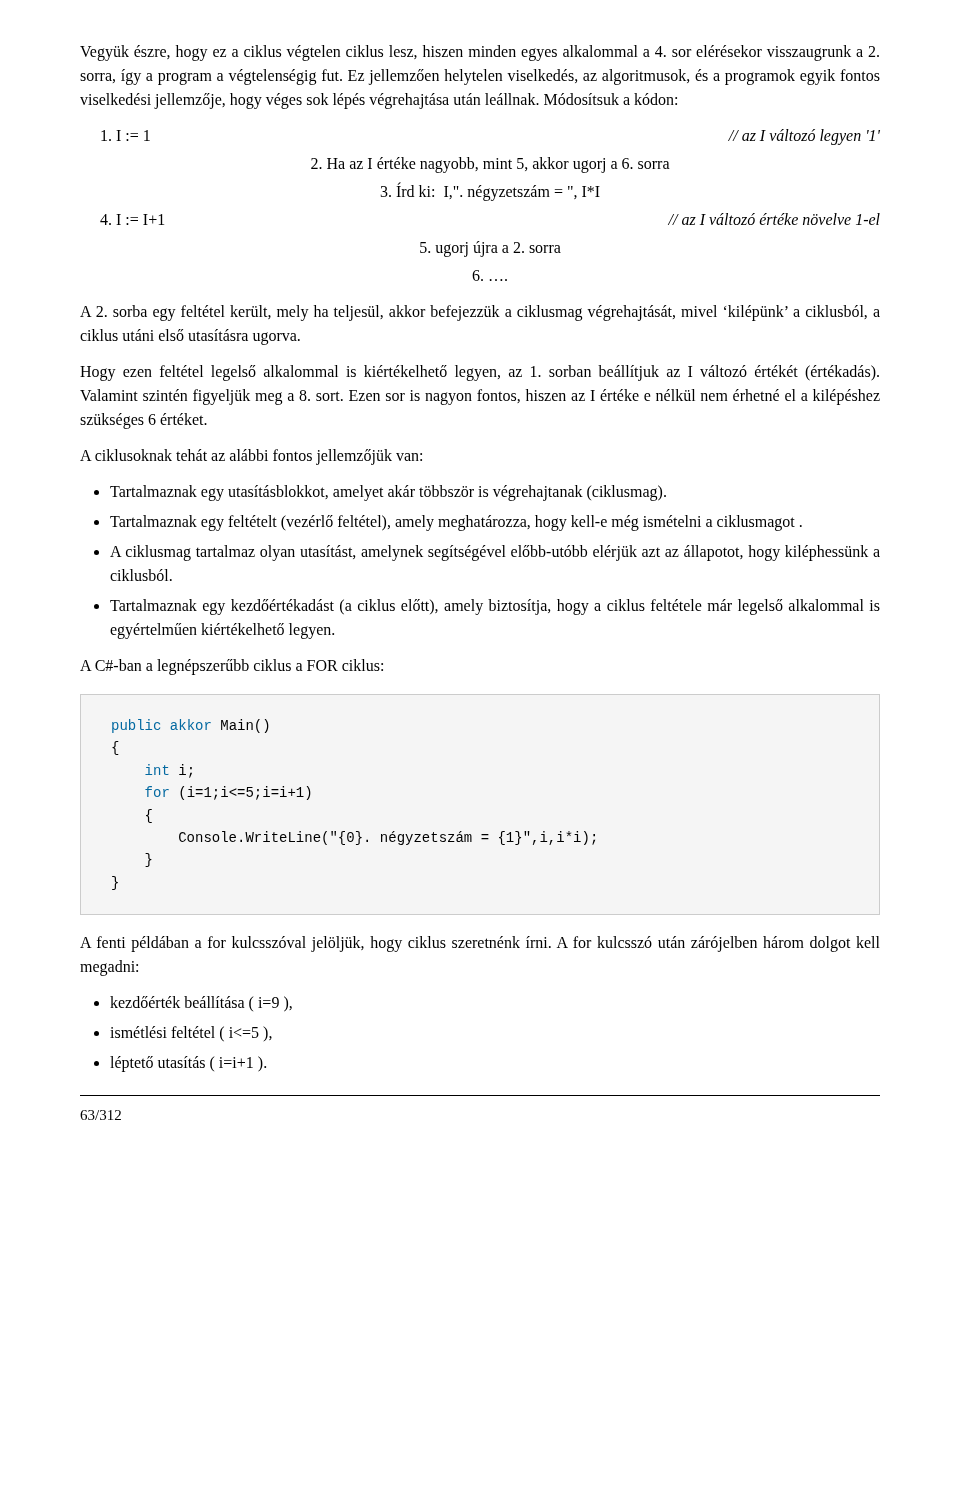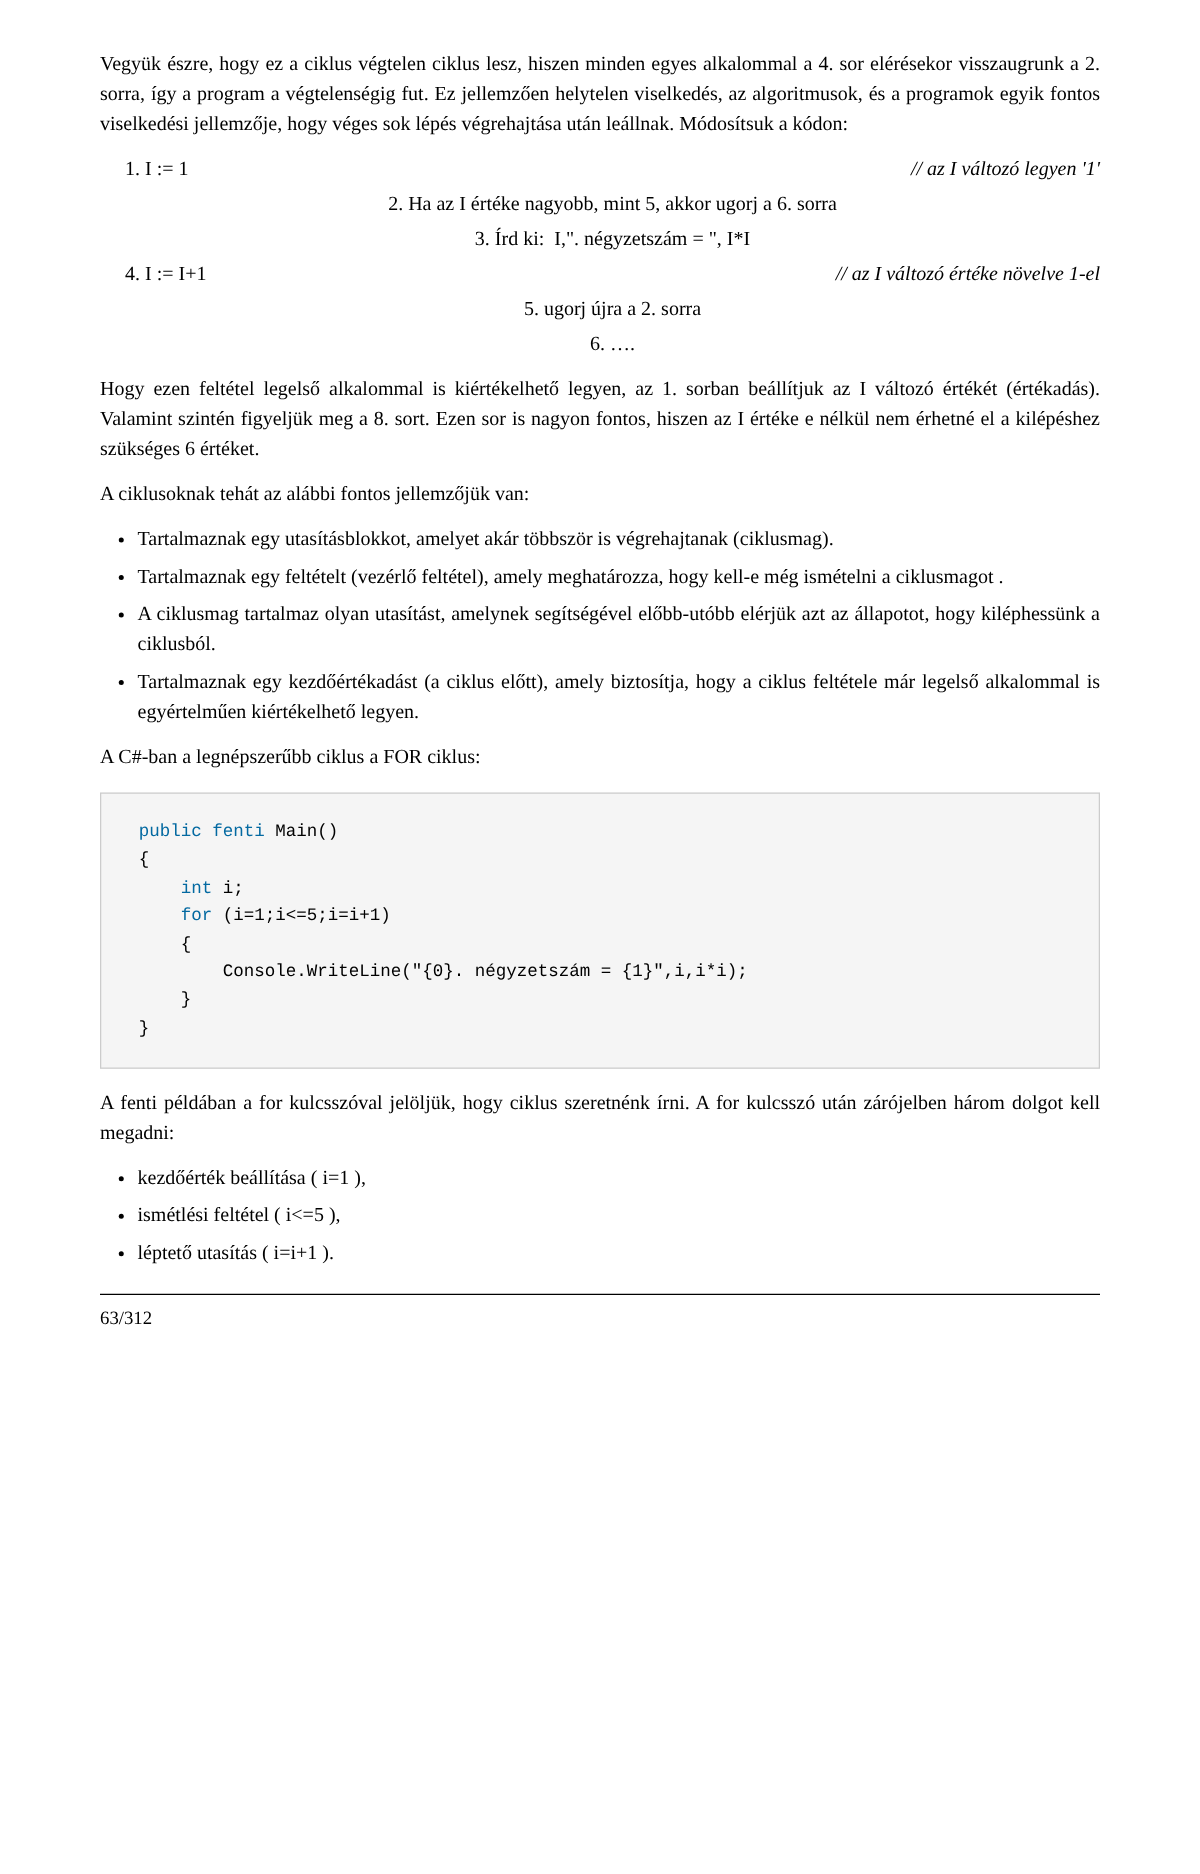--- a/index.html
+++ b/index.html
@@ -82,20 +82,23 @@
     <p>2. Ha az I értéke nagyobb, mint 5, akkor ugorj a 6. sorra</p>
     <p>3. Írd ki:&nbsp; I,". négyzetszám = ", I*I</p>
     <p>
       <span class="line-left">4. I := I+1</span>
       <span class="line-right">// az I változó értéke növelve 1-el</span>
     </p>
     <p>5. ugorj újra a 2. sorra</p>
     <p>6. ….</p>
   </div>
 
+  <p>
+    A 2. sorba egy feltétel került, mely ha teljesül, akkor befejezzük a ciklusmag végrehajtását, mivel ‘kilépünk’ a ciklusból, a ciklus utáni első utasításra ugorva.
+  </p>
 
   <p>
     Hogy ezen feltétel legelső alkalommal is kiértékelhető legyen, az 1. sorban beállítjuk az I változó értékét (értékadás). Valamint szintén figyeljük meg a 8. sort. Ezen sor is nagyon fontos, hiszen az I értéke e nélkül nem érhetné el a kilépéshez szükséges 6 értéket.
   </p>
 
   <p>
     A ciklusoknak tehát az alábbi fontos jellemzőjük van:
   </p>
 
   <ul class="bullet-list">
@@ -103,36 +106,36 @@
     <li>Tartalmaznak egy feltételt (vezérlő feltétel), amely meghatározza, hogy kell-e még ismételni a ciklusmagot .</li>
     <li>A ciklusmag tartalmaz olyan utasítást, amelynek segítségével előbb-utóbb elérjük azt az állapotot, hogy kiléphessünk a ciklusból.</li>
     <li>Tartalmaznak egy kezdőértékadást (a ciklus előtt), amely biztosítja, hogy a ciklus feltétele már legelső alkalommal is egyértelműen kiértékelhető legyen.</li>
   </ul>
 
   <p>
     A C#-ban a legnépszerűbb ciklus a FOR ciklus:
   </p>
 
   <div class="code-block">
-    <div><span class="code-keyword">public</span> <span class="code-keyword">fenti</span> Main()</div>
+    <div><span class="code-keyword">public</span> <span class="code-keyword">akkor</span> Main()</div>
     <div>{</div>
     <div>&nbsp;&nbsp;&nbsp;&nbsp;<span class="code-keyword">int</span> i;</div>
     <div>&nbsp;&nbsp;&nbsp;&nbsp;<span class="code-keyword">for</span> (i=1;i&lt;=5;i=i+1)</div>
     <div>&nbsp;&nbsp;&nbsp;&nbsp;{</div>
     <div>&nbsp;&nbsp;&nbsp;&nbsp;&nbsp;&nbsp;&nbsp;&nbsp;Console.WriteLine("{0}. négyzetszám = {1}",i,i*i);</div>
     <div>&nbsp;&nbsp;&nbsp;&nbsp;}</div>
     <div>}</div>
   </div>
 
   <p>
     A fenti példában a for kulcsszóval jelöljük, hogy ciklus szeretnénk írni. A for kulcsszó után zárójelben három dolgot kell megadni:
   </p>
 
   <ul class="bullet-list">
-    <li>kezdőérték beállítása ( i=1 ),</li>
+    <li>kezdőérték beállítása ( i=9 ),</li>
     <li>ismétlési feltétel ( i&lt;=5 ),</li>
     <li>léptető utasítás ( i=i+1 ).</li>
   </ul>
 
   <hr class="divider">
 
   <div class="page-number">63/312</div>
 
 </div>
 

